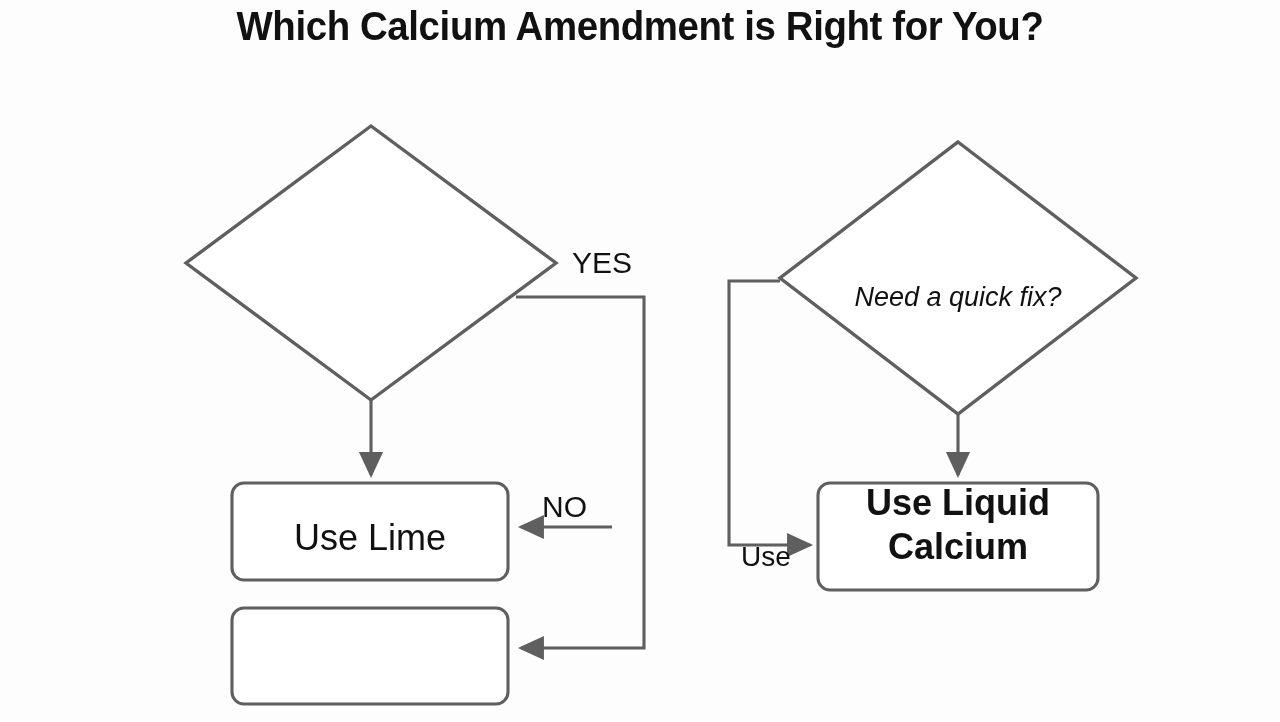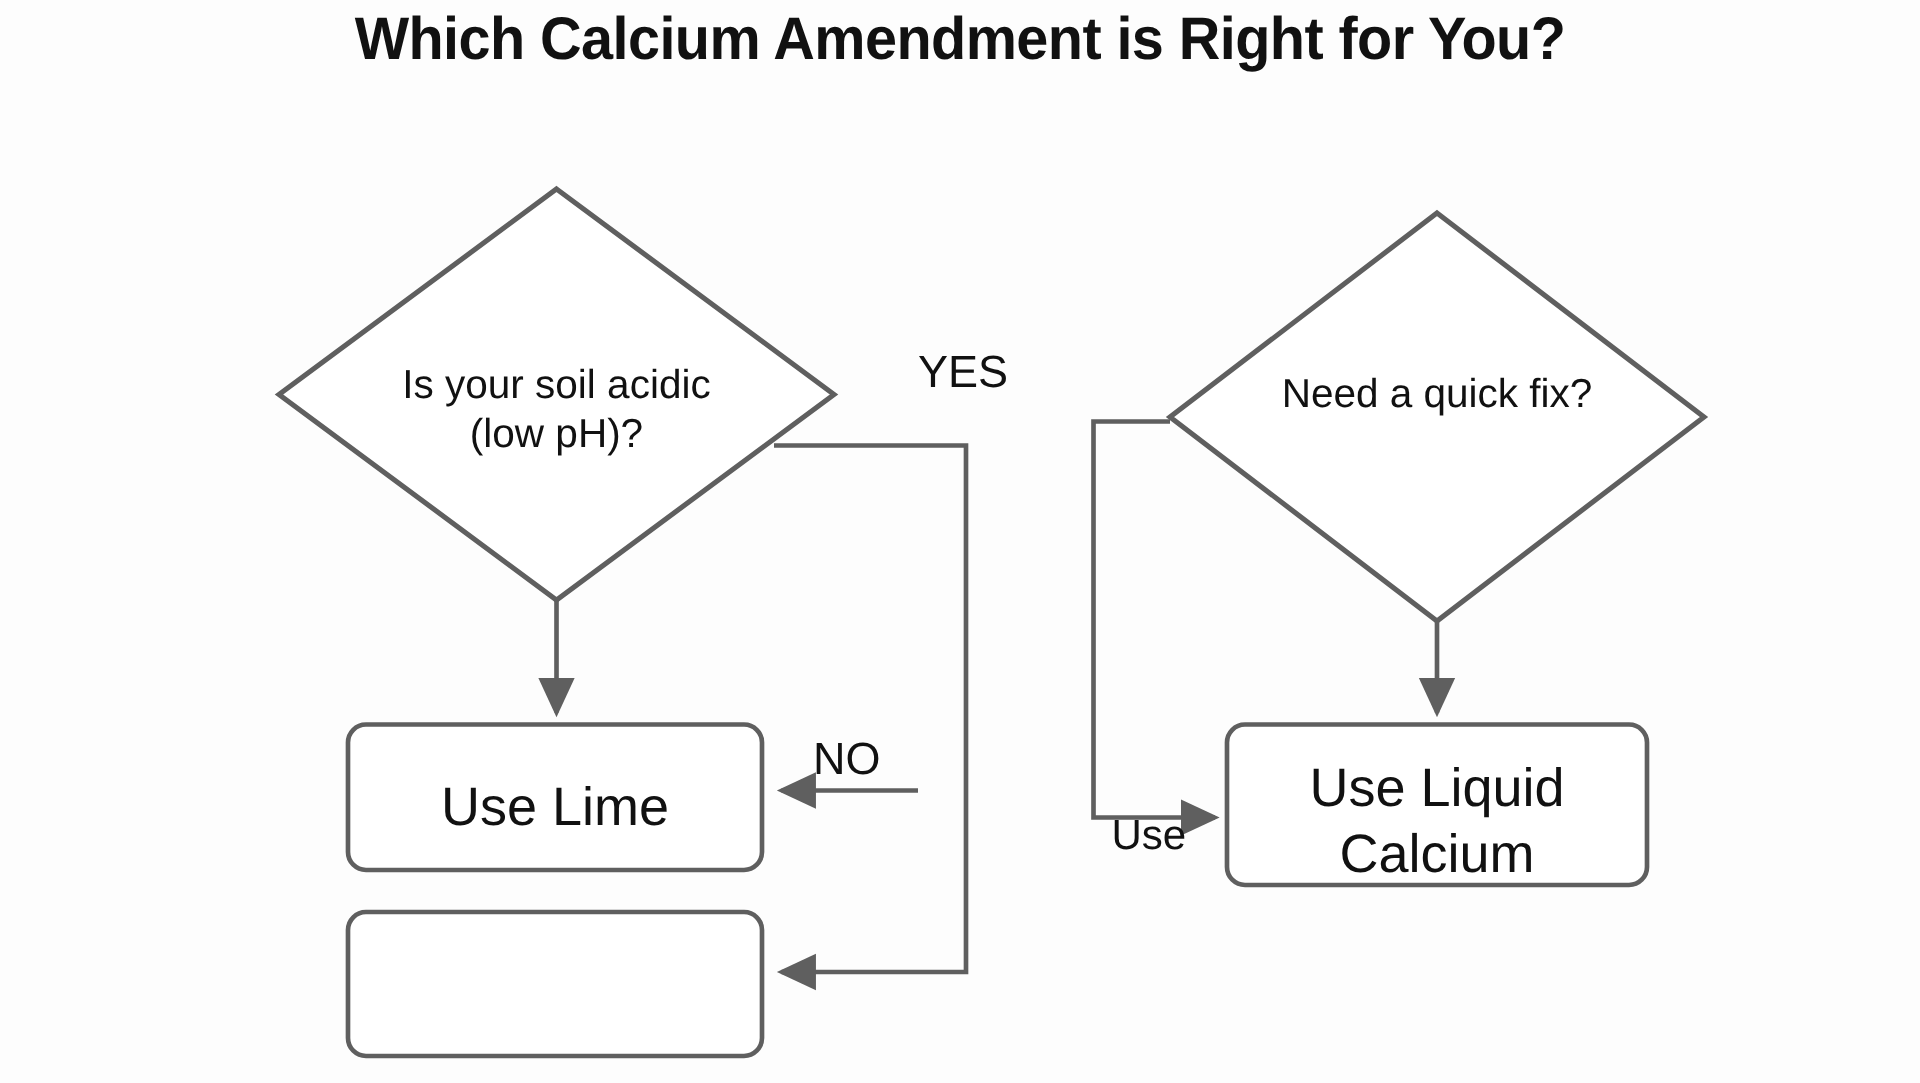--- a/index.html
+++ b/index.html
@@ -95,30 +95,28 @@
 
     <path d="M516,297 L644,297 L644,648 L521,648" fill="none" stroke="#5f5f5f" stroke-width="3.1" stroke-linejoin="miter" marker-end="url(#arrowhead)"></path>
 
     <path d="M612,527 L521,527" fill="none" stroke="#5f5f5f" stroke-width="3.1" marker-end="url(#arrowhead)"></path>
 
     <path d="M958,414 L958,475" fill="none" stroke="#5f5f5f" stroke-width="3.1" marker-end="url(#arrowhead)"></path>
 
     <path d="M780,281 L729,281 L729,545 L810,545" fill="none" stroke="#5f5f5f" stroke-width="3.1" stroke-linejoin="miter" marker-end="url(#arrowhead)"></path>
   </svg>
 
-  <div class="node-label diamond-label" style="left:186px; top:240px; width:370px;">Is your soil acidic
-(low pH)?</div>
 
-  <div class="node-label diamond-label" style="left:780px; top:246px; width:356px;">Need a quick fix?</div>
+  <div class="node-label diamond-label" style="left:780px; top:281px; width:356px;font-style:italic;">Need a quick fix?</div>
 
   <div class="node-label box-label" style="left:232px; top:516px; width:276px;">Use Lime</div>
 
 
-  <div class="node-label box-label" style="left:818px; top:503px; width:280px;">Use Liquid
+  <div class="node-label box-label" style="left:818px; top:481px; width:280px;font-weight:bold;">Use Liquid
 Calcium</div>
 
-  <div class="edge-label" style="left:572px; top:232px;margin-left:40px;">YES</div>
+  <div class="edge-label" style="left:572px; top:246px;">YES</div>
 
   <div class="edge-label" style="left:542px; top:478px;margin-top:12px;">NO</div>
 
   <div class="edge-label small" style="left:741px; top:501px;">Use</div>
 
 </div>
 
 </body></html>

